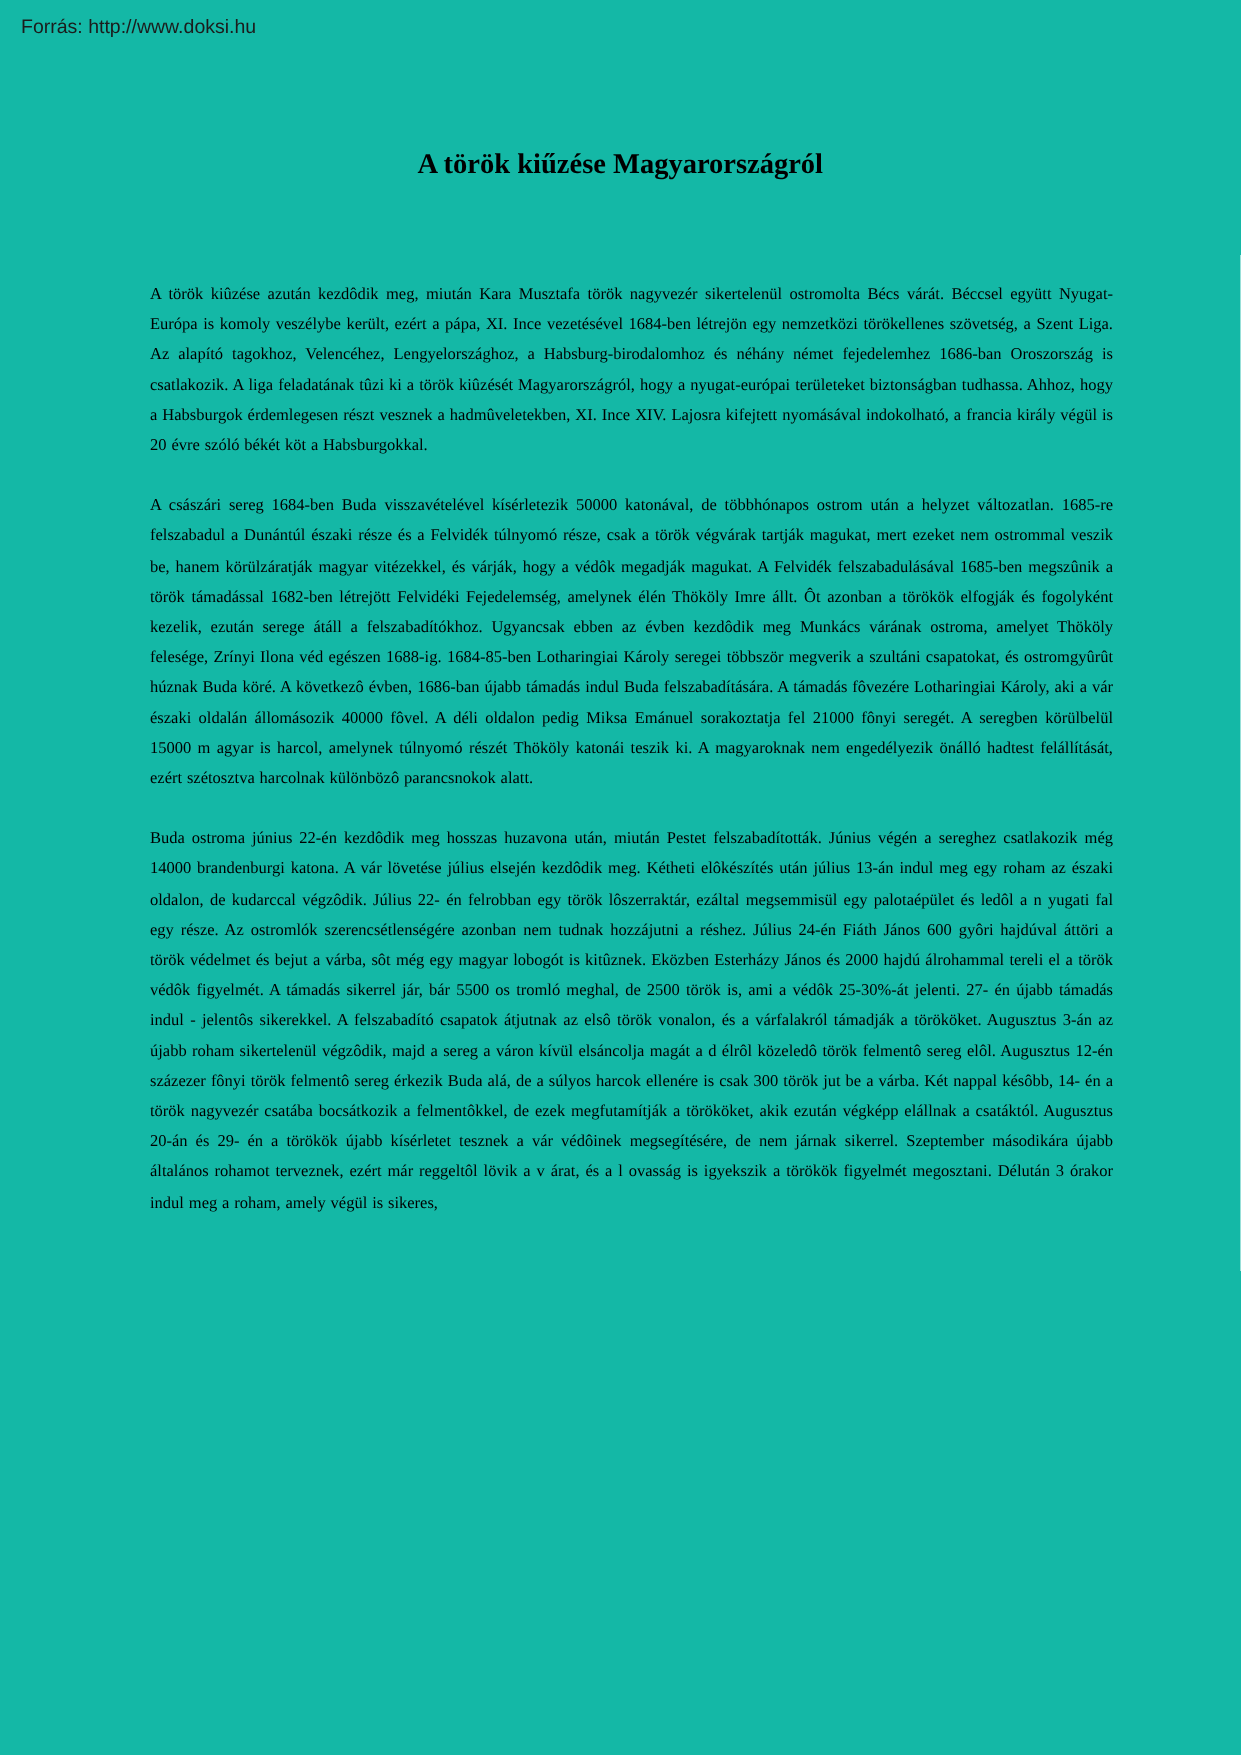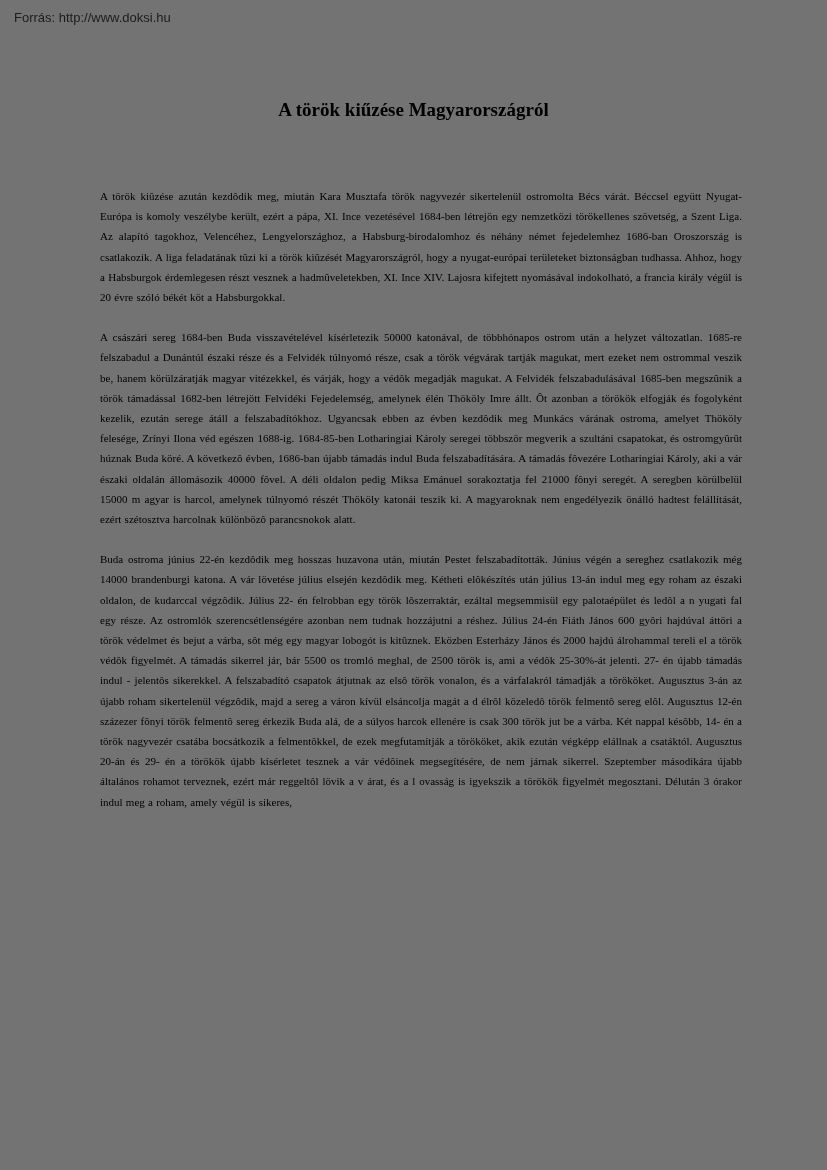--- a/index.html
+++ b/index.html
@@ -4,21 +4,21 @@
 <style>
   html, body {
     margin: 0;
     padding: 0;
     background: #ffffff;
   }
   .page {
     position: relative;
     width: 827px;
     height: 1170px;
-    background: #737373;
+    background: #14b8a6;
     color: #000000;
     font-family: "Liberation Serif", serif;
     overflow: hidden;
   }
   .source-line {
     position: absolute;
     top: 10px;
     left: 14px;
     font-family: "Liberation Sans", sans-serif;
     font-size: 13px;

